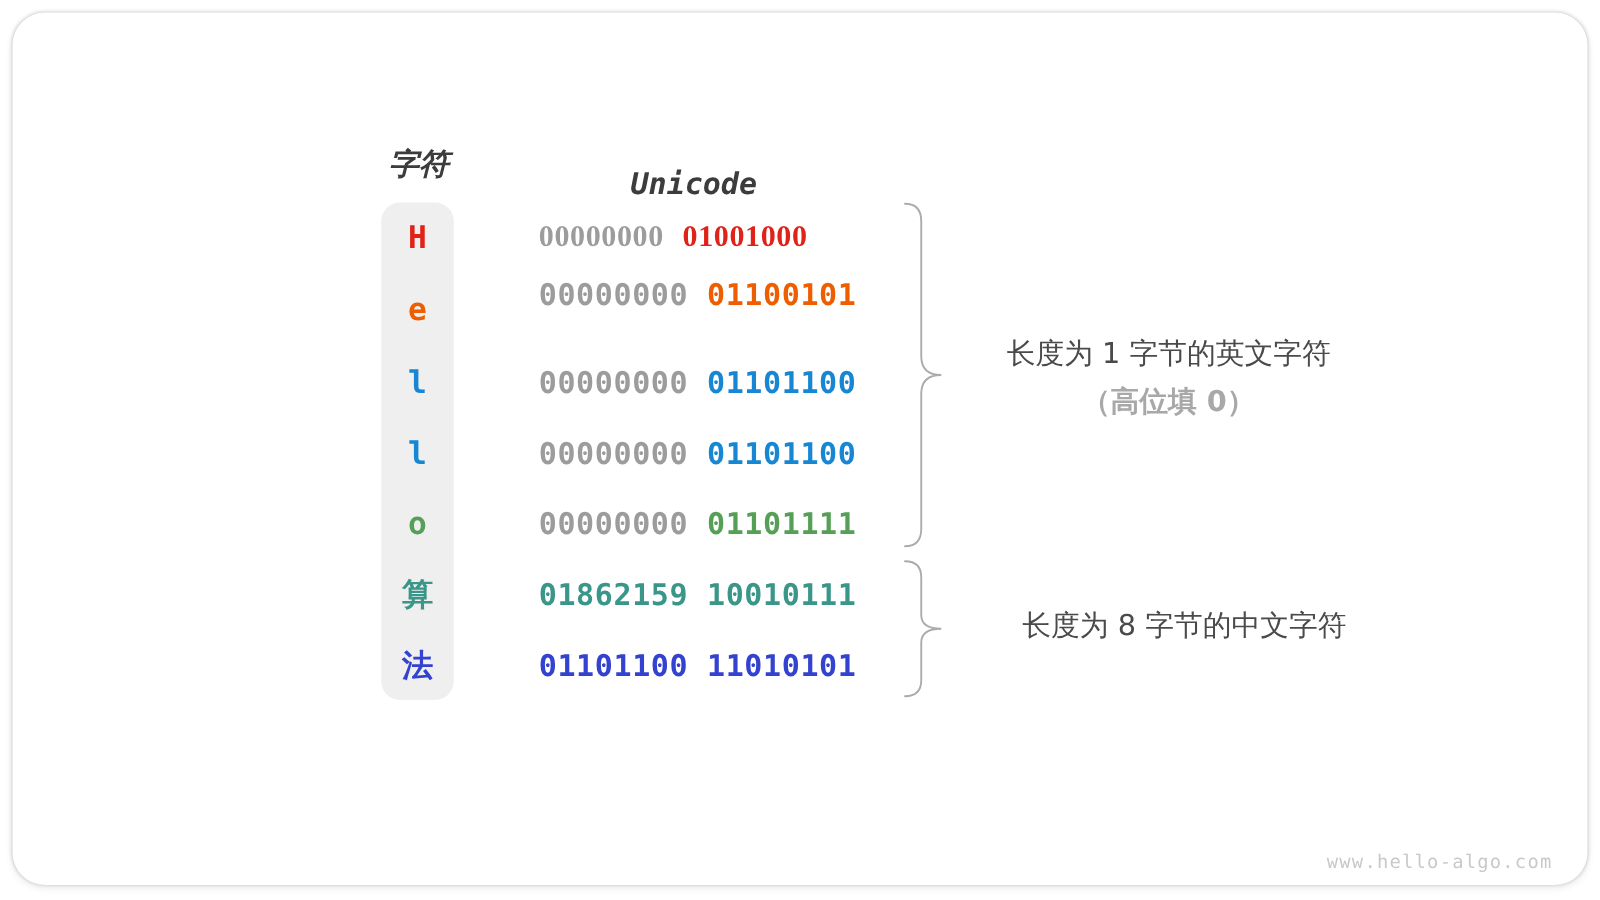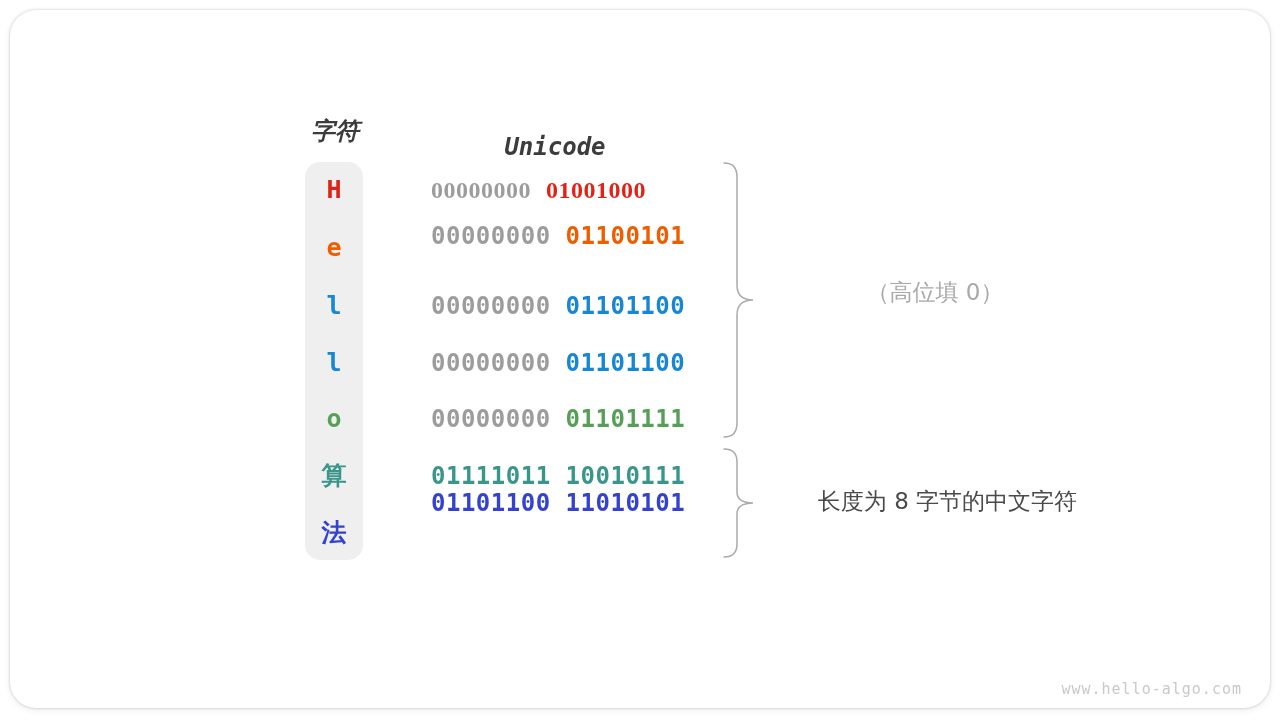--- a/index.html
+++ b/index.html
@@ -71,21 +71,21 @@
 
   .annotation {
     text-align: center;
     font-size: 23px;
     color: var(--annotation_dark);
     line-height: 30px;
   }
   .annotation .note {
     display: block;
     margin-top: 9px;
-    font-weight: normal;
+    font-weight: bold;
     color: var(--annotation_light);
   }
 
   .watermark {
     right: 38px; bottom: 22px;
     font-family: "DejaVu Sans Mono", monospace;
     font-size: 15px;
     color: var(--watermark);
     letter-spacing: 1px;
   }
@@ -106,31 +106,32 @@
 <div class="abs char-cell" style="top: 335px; color: rgb(23, 134, 211);">l</div>
 <div class="abs char-cell" style="top: 391px; color: rgb(85, 160, 86);">o</div>
 <div class="abs char-cell" style="top: 448px; color: rgb(59, 150, 138);">算</div>
 <div class="abs char-cell" style="top: 505px; color: rgb(51, 67, 208);">法</div>
 
 <div class="abs bin-row" style="top:162px;font-family:Liberation Serif, serif;"><span class="byte-high">00000000</span><span class="byte-low" style="color: rgb(224, 35, 24);">01001000</span></div>
 <div class="abs bin-row" style="top:208px;"><span class="byte-high">00000000</span><span class="byte-low" style="color: rgb(238, 94, 0);">01100101</span></div>
 <div class="abs bin-row" style="top:278px;"><span class="byte-high">00000000</span><span class="byte-low" style="color: rgb(23, 134, 211);">01101100</span></div>
 <div class="abs bin-row" style="top:335px;"><span class="byte-high">00000000</span><span class="byte-low" style="color: rgb(23, 134, 211);">01101100</span></div>
 <div class="abs bin-row" style="top:391px;"><span class="byte-high">00000000</span><span class="byte-low" style="color: rgb(85, 160, 86);">01101111</span></div>
-<div class="abs bin-row cjk" style="top: 448px; color: rgb(59, 150, 138);"><span class="byte-high">01111011</span><span class="byte-low">10010111</span></div>
-<div class="abs bin-row cjk" style="top: 475px; color: rgb(51, 67, 208);"><span class="byte-high">01101100</span><span class="byte-low">11010101</span></div>
+<div class="abs bin-row cjk" style="top: 448px; color: rgb(59, 150, 138);"><span class="byte-high">01862159</span><span class="byte-low">10010111</span></div>
+<div class="abs bin-row cjk" style="top: 505px; color: rgb(51, 67, 208);"><span class="byte-high">01101100</span><span class="byte-low">11010101</span></div>
 
 <svg class="abs brace-svg" style="left:720px; top:162px;" width="40" height="276" viewBox="0 0 40 276">
   <path class="brace-path" d="M4,1 Q17,1 17,15 L17,123 Q17,138 33,138 Q17,138 17,153 L17,261 Q17,275 4,275"></path>
 </svg>
 
 <svg class="abs brace-svg" style="left:720px; top:448px;" width="40" height="110" viewBox="0 0 40 110">
   <path class="brace-path" d="M4,1 Q17,1 17,14 L17,44 Q17,55 33,55 Q17,55 17,66 L17,96 Q17,109 4,109"></path>
 </svg>
 
 <div class="abs annotation" style="left:760px; top:268px; width:350px;">
+  <span>长度为 1 字节的英文字符</span>
   <span class="note">（高位填 0）</span>
 </div>
 <div class="abs annotation" style="left:765px; top:486px; width:365px;">
   <span>长度为 8 字节的中文字符</span>
 </div>
 
 <div class="abs watermark">www.hello-algo.com</div>
 
 </body></html>

